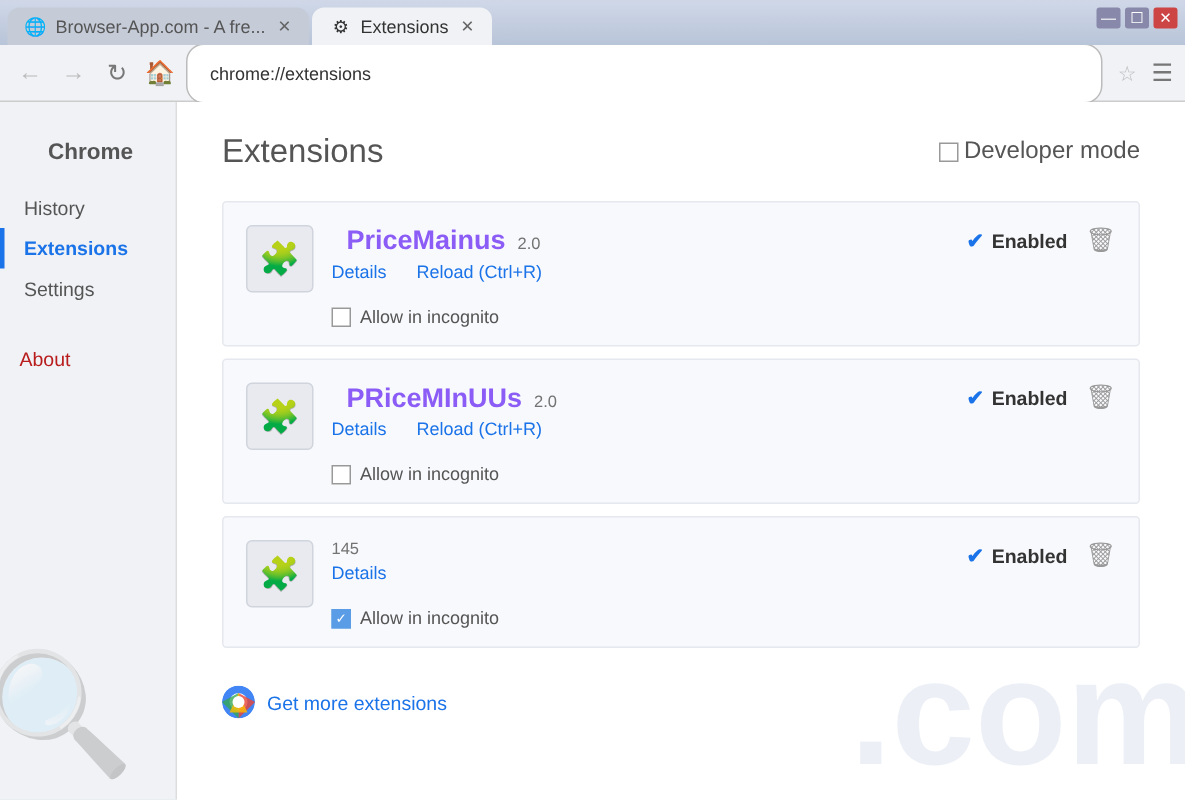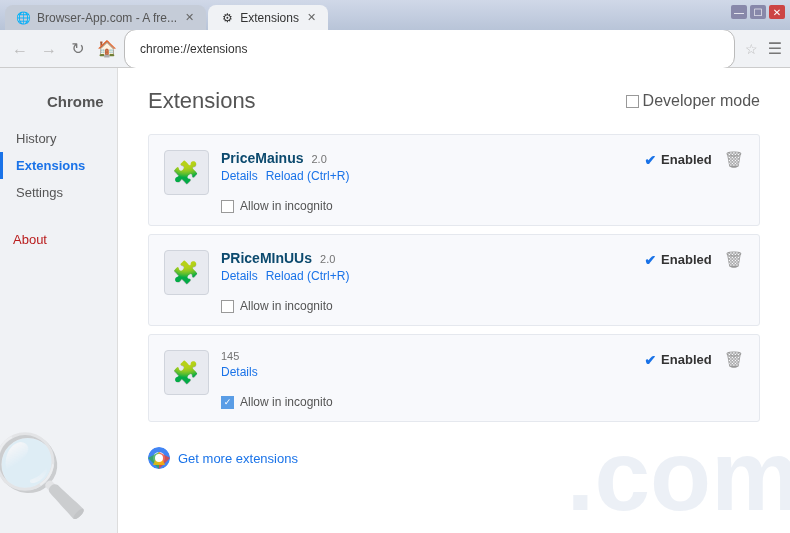--- a/index.html
+++ b/index.html
@@ -134,22 +134,21 @@
       font-size: 80px;
       color: rgba(200,200,200,0.25);
       font-weight: bold;
       pointer-events: none;
       z-index: 0;
     }
     .sidebar-section-title {
       font-size: 15px;
       font-weight: bold;
       color: #555;
-      padding: 5px 0 15px;
-      margin-left: 47px;
+      padding: 5px 32px 15px;
     }
     .sidebar-item {
       display: block;
       padding: 6px 16px;
       font-size: 13px;
       color: #555;
       cursor: pointer;
       text-decoration: none;
       position: relative;
       z-index: 1;
@@ -243,31 +242,32 @@
       color: #b0b8c8;
     }
     .ext-info { flex: 1; }
     .ext-name-row {
       display: flex;
       align-items: baseline;
       gap: 8px;
       margin-bottom: 3px;
     }
     .ext-name {
-      font-size: 14px;
+      font-size: 18px;
       font-weight: bold;
-      color: #0c4a6e;
+      color: #8b5cf6;
+      margin-left: 10px;
     }
     .ext-version {
       font-size: 11px;
       color: #737373;
     }
     .ext-links {
       display: flex;
-      gap: 8px;
+      gap: 20px;
       margin-bottom: 8px;
     }
     .ext-link {
       font-size: 12px;
       color: #1a73e8;
       text-decoration: none;
       cursor: pointer;
     }
     .ext-incognito {
       display: flex;

